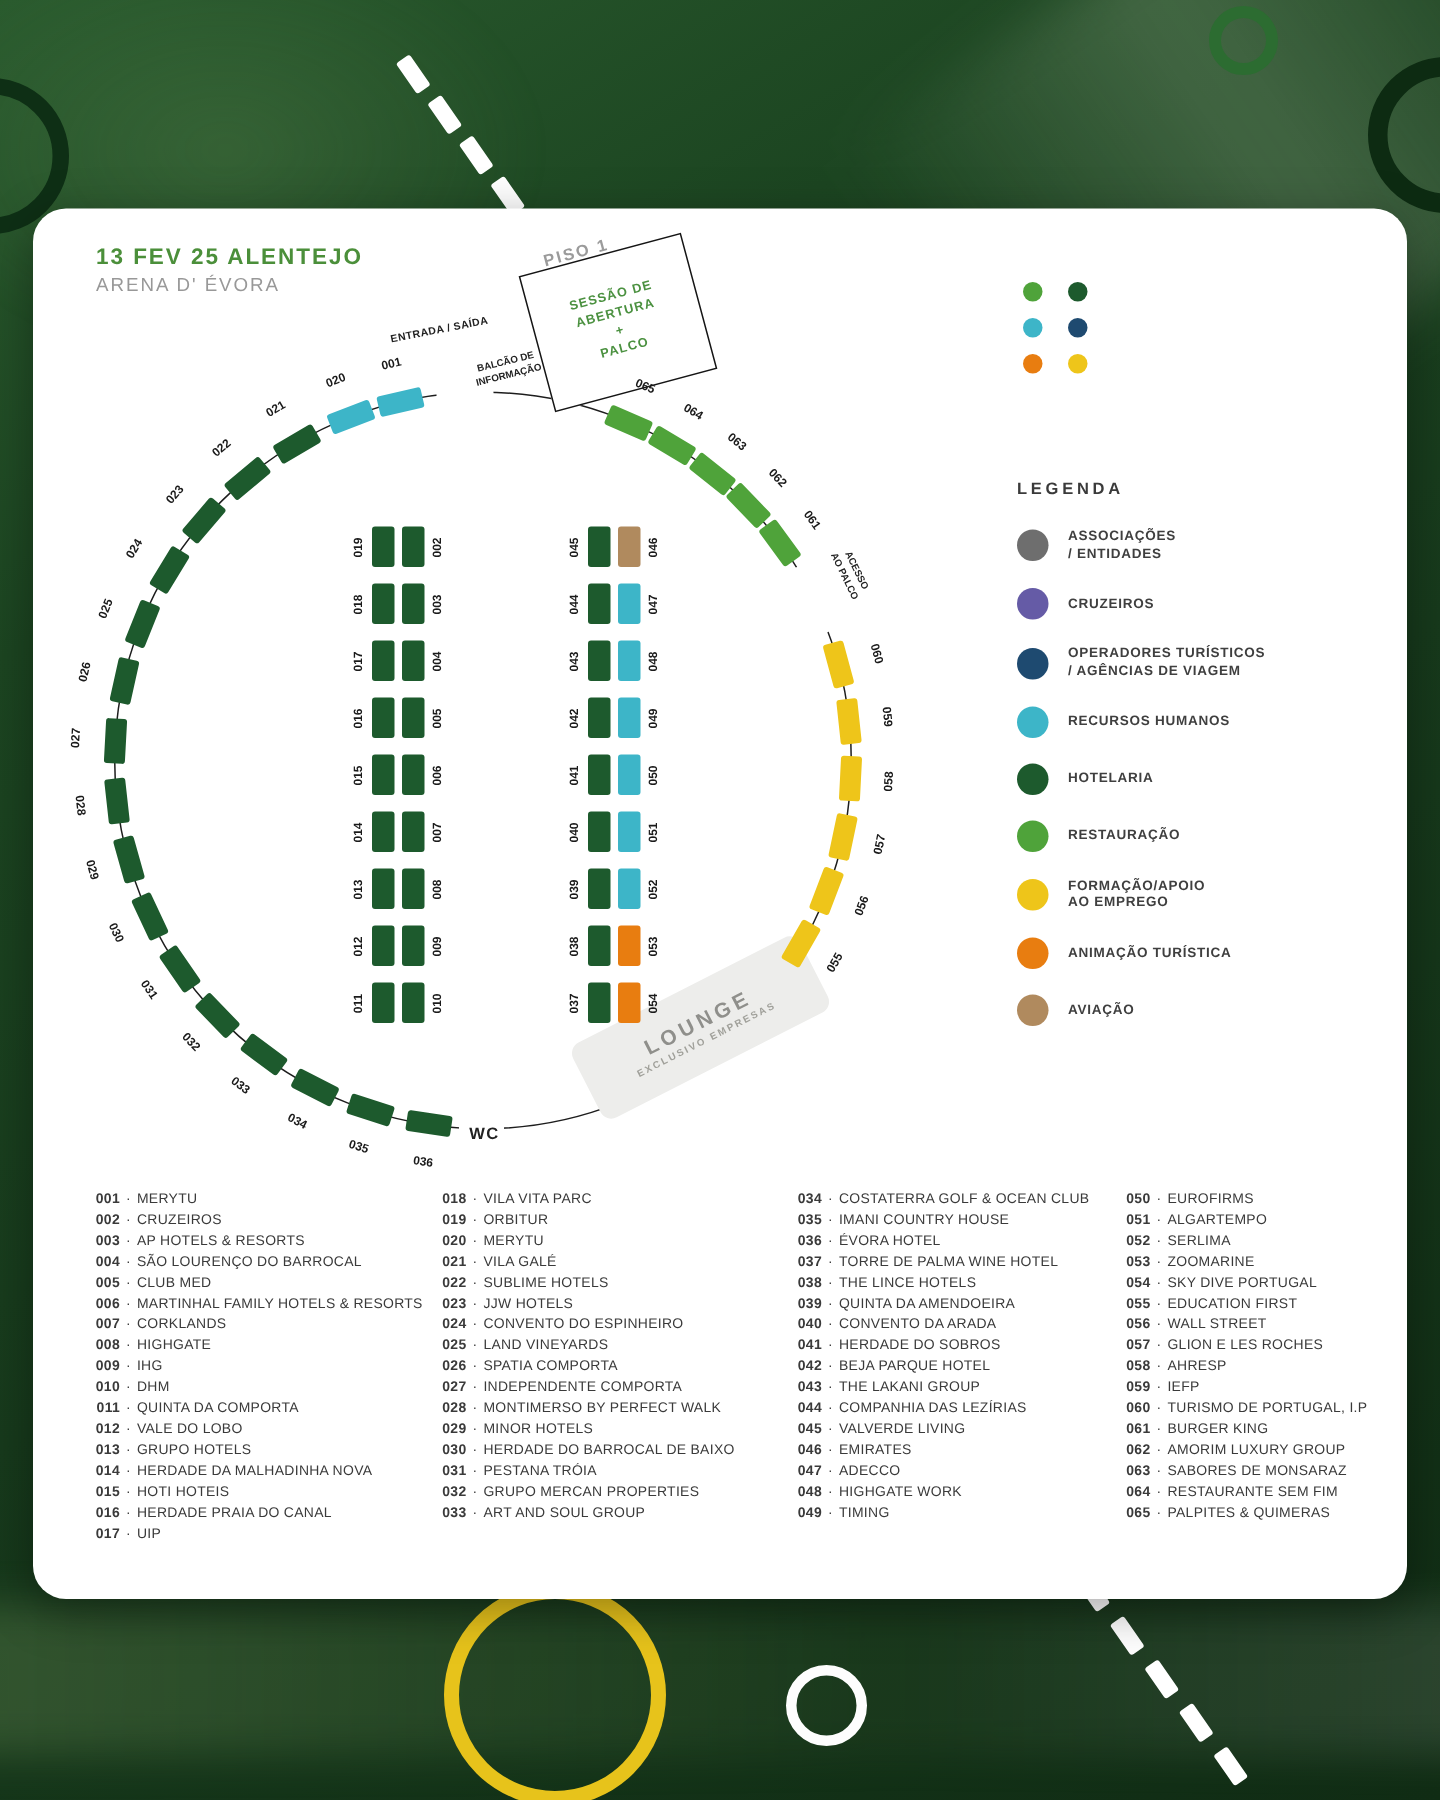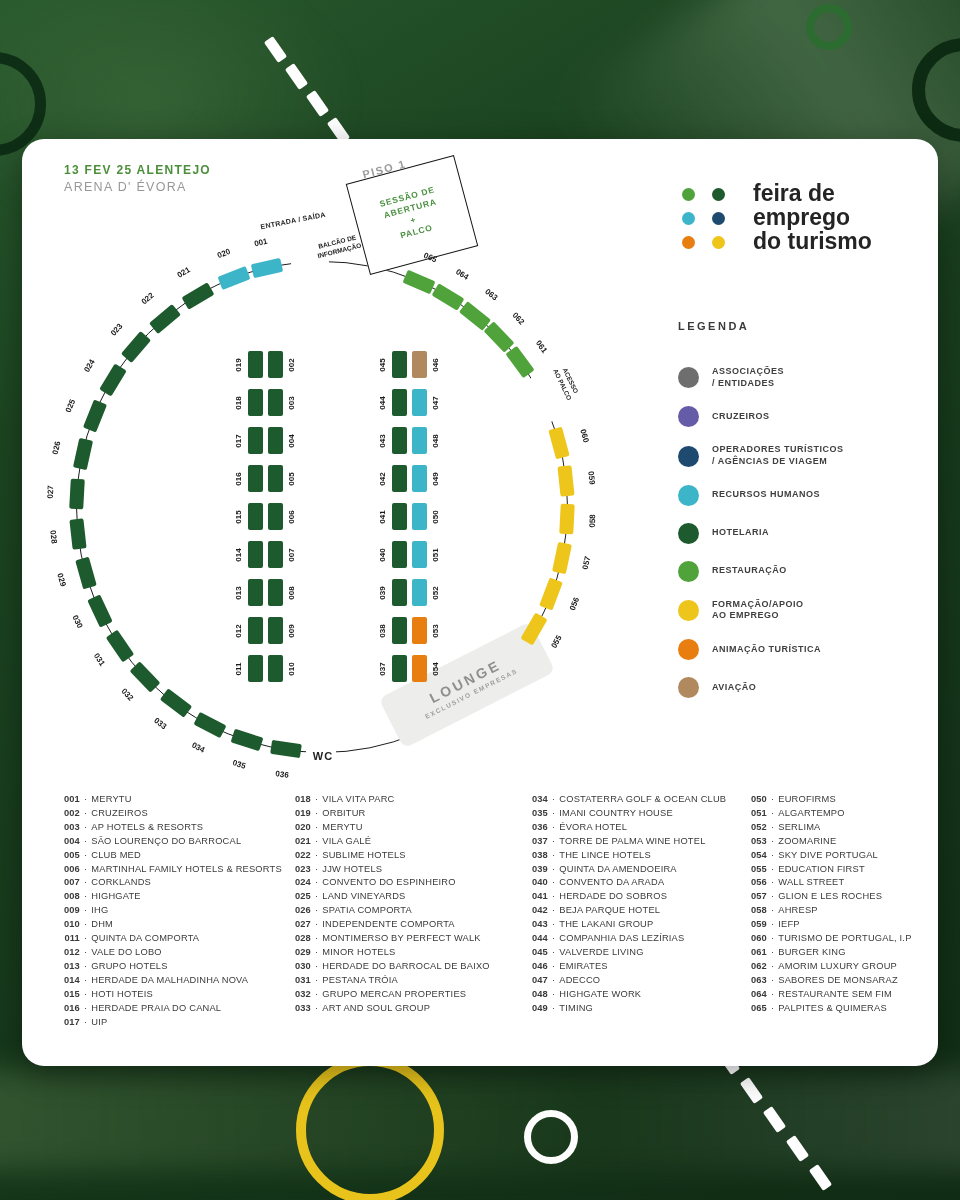--- a/index.html
+++ b/index.html
@@ -17,21 +17,21 @@
   .ring{position:absolute;border-radius:50%}
   .ring-yellow{left:296px;top:1056px;width:148px;height:148px;border:10px solid #e7c31b}
   .ring-white{left:524px;top:1110px;width:54px;height:54px;border:7px solid #fdfdfd}
   .ring-green-top{left:806px;top:4px;width:46px;height:46px;border:8px solid #2c6c31}
   .ring-dark-right{left:912px;top:38px;width:104px;height:104px;border:13px solid #0d2b12}
   .ring-dark-left{left:-58px;top:52px;width:104px;height:104px;border:11px solid #0e2f15}
   .dash{position:absolute;width:25px;height:11px;background:#fff;border-radius:2px;transform:rotate(55deg)}
   .card{position:absolute;left:22px;top:139px;width:916px;height:927px;background:#fff;
     border-radius:22px;z-index:1;box-shadow:0 8px 32px rgba(0,0,0,.35)}
   .header{position:absolute;left:64px;top:163px;z-index:2}
-  .title{font-size:12px;font-weight:800;color:#4b8f3a;letter-spacing:1.3px}
+  .title{font-size:15px;font-weight:800;color:#4b8f3a;letter-spacing:1.3px}
   .subtitle{font-size:12.5px;color:#989898;letter-spacing:1.3px;margin-top:3px;font-weight:500}
   .logo-dots{position:absolute;left:682px;top:188px;display:flex;flex-direction:column;gap:11px;z-index:2}
   .logo-dot-row{display:flex;gap:17px}
   .logo-dot{width:13px;height:13px;border-radius:50%}
   .logo-text{position:absolute;left:753px;top:182px;font-size:23px;font-weight:800;color:#242424;line-height:1.04;z-index:2}
   .circle{position:absolute;left:76px;top:261px;width:492px;height:492px;border:1.6px solid #1d1d1d;border-radius:50%;z-index:3}
   .mask{position:absolute;background:#fff;z-index:4}
   .mask-entrance{left:291px;top:256px;width:38px;height:13px;transform:rotate(-3deg)}
   .mask-access{left:518px;top:392px;width:48px;height:15px;transform:rotate(64deg)}
   .mask-wc{left:306px;top:747px;width:30px;height:11px}
@@ -51,21 +51,21 @@
   .booth-num{position:absolute;width:30px;height:12px;line-height:12px;text-align:center;
     font-size:8px;font-weight:700;color:#1a1a1a}
   .booth-num-inner{width:26px}
   .map-label{position:absolute;color:#222;font-weight:700;z-index:7}
   .lbl-entrance{left:260px;top:217px;font-size:7px;letter-spacing:.3px;transform:rotate(-11deg)}
   .lbl-info{left:316px;top:238px;font-size:6.5px;text-align:center;white-space:pre-line;transform:rotate(-14deg);line-height:1.35}
   .lbl-access{left:549px;top:374px;font-size:6.5px;text-align:center;white-space:pre-line;transform:rotate(64deg);line-height:1.35}
   .lbl-wc{left:303px;top:750px;width:40px;text-align:center;font-size:11px;font-weight:800;letter-spacing:1px}
   .legend{position:absolute;left:678px;top:320px;z-index:2}
   .legend-title{font-size:11px;font-weight:800;color:#3a3a3a;letter-spacing:2.5px}
-  #legend-items{margin-top:34px;display:flex;flex-direction:column;gap:17px}
+  #legend-items{margin-top:20px;display:flex;flex-direction:column;gap:17px}
   .legend-item{display:flex;align-items:center;gap:13px}
   .legend-dot{width:21px;height:21px;border-radius:50%;flex:0 0 auto}
   .legend-label{font-size:9px;font-weight:700;color:#3f3f3f;letter-spacing:.5px;line-height:1.3;white-space:pre-line}
   #exh-columns{position:absolute;left:0;top:0;z-index:2}
   .exh-col{position:absolute;top:793px;color:#3a3a3a}
   .exh-col:nth-child(1){left:62px}
   .exh-col:nth-child(2){left:293px}
   .exh-col:nth-child(3){left:530px}
   .exh-col:nth-child(4){left:749px}
   .exh-row{font-size:9.3px;line-height:13.9px;white-space:nowrap;letter-spacing:.2px}
@@ -109,25 +109,20 @@
         <span class="logo-dot" style="background: rgb(29, 90, 45);"></span>
       </div>
       <div class="logo-dot-row">
         <span class="logo-dot" style="background: rgb(61, 181, 200);"></span>
         <span class="logo-dot" style="background: rgb(30, 74, 112);"></span>
       </div>
       <div class="logo-dot-row">
         <span class="logo-dot" style="background: rgb(232, 125, 16);"></span>
         <span class="logo-dot" style="background: rgb(238, 197, 26);"></span>
       </div>
-    </div>
-  <div class="logo-text">
-      <div>feira de</div>
-      <div>emprego</div>
-      <div>do turismo</div>
     </div>
 
   <div class="circle"></div>
   <div class="lounge">
     <div class="lounge-title">LOUNGE</div>
     <div class="lounge-sub">EXCLUSIVO EMPRESAS</div>
   </div>
   <div class="mask mask-entrance"></div>
   <div class="mask mask-access"></div>
   <div class="mask mask-wc"></div>

